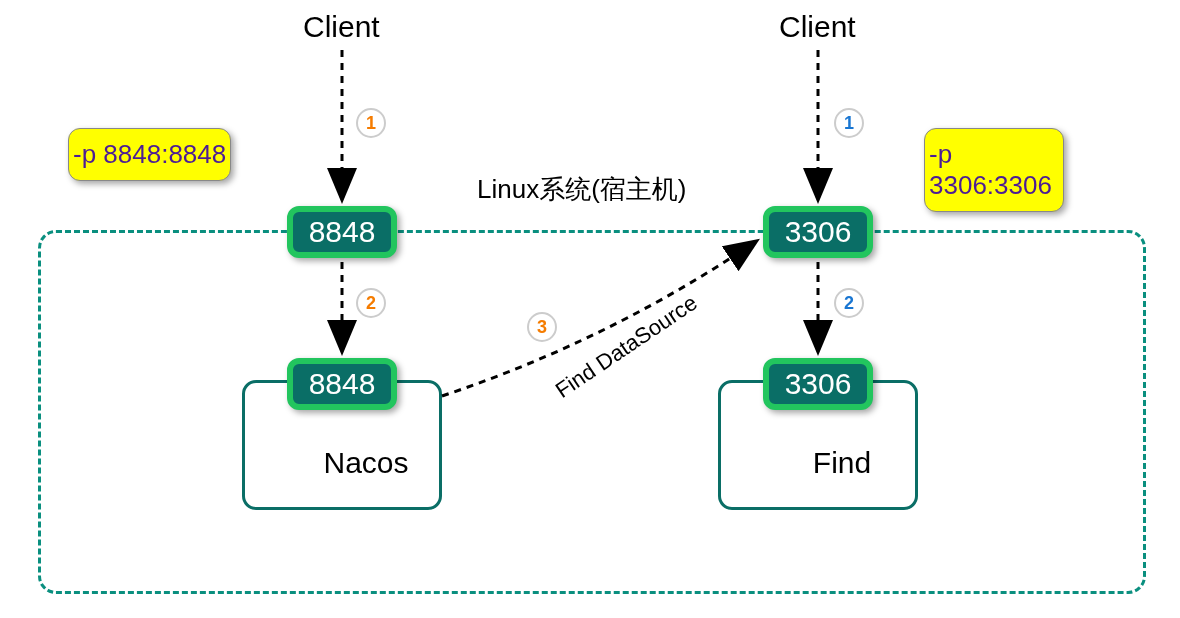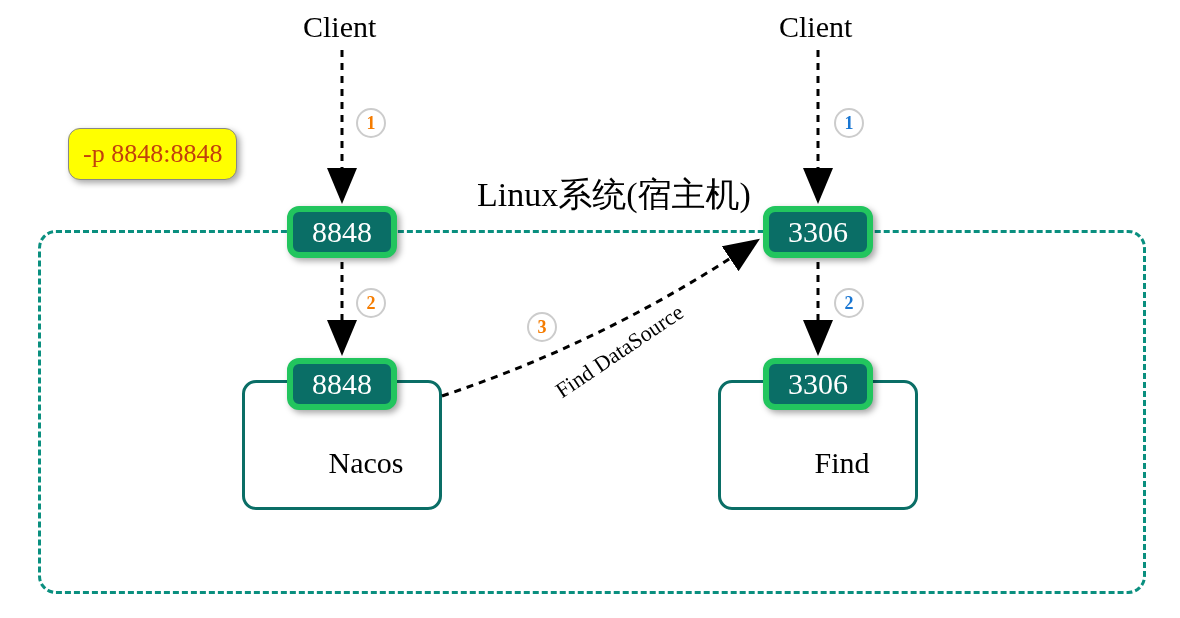--- a/index.html
+++ b/index.html
@@ -9,40 +9,39 @@
     width: 1180px;
     height: 618px;
     font-family: Arial, "Microsoft YaHei", sans-serif;
     background: #ffffff;
     position: relative;
   }
   .stage {
     position: relative;
     width: 1064px;
     height: 618px;
-    font-family: Liberation Serif, serif;
   }
   .client-label {
     position: absolute;
     font-size: 30px;
     color: #000;
   }
   .pill {
     position: absolute;
     background: #ffff00;
     border: 1px solid #888;
     border-radius: 12px;
-    padding: 10px 14px;
+    padding: 10px 4px;
     font-size: 26px;
-    color: #c2410c;
+    color: #4c1d95;
     box-shadow: 3px 3px 6px rgba(0,0,0,0.35);
   }
   .system-label {
     position: absolute;
-    font-size: 34px;
+    font-size: 26px;
     color: #000;
   }
   .host-box {
     position: absolute;
     border: 3px dashed #0a8f7f;
     border-radius: 18px;
     background: transparent;
   }
   .port-box {
     position: absolute;
@@ -105,20 +104,21 @@
 </style>
 </head>
 <body>
 
 <div class="stage">
 
   <div class="client-label" style="left:303px; top:10px;">Client</div>
   <div class="client-label" style="left:779px; top:10px;">Client</div>
 
   <div class="pill" style="left:68px; top:128px;">-p 8848:8848</div>
+  <div class="pill" style="left:924px; top:128px;">-p 3306:3306</div>
 
   <div class="system-label" style="left:477px; top:172px;">Linux系统(宿主机)</div>
 
   <div class="host-box" style="left:38px; top:230px; width:1108px; height:364px;"></div>
 
   <div class="port-box" style="left:287px; top:206px; width:110px; height:52px;">8848</div>
   <div class="port-box" style="left:763px; top:206px; width:110px; height:52px;">3306</div>
 
   <div class="container-box" style="left:242px; top:380px; width:200px; height:130px;"></div>
   <div class="container-box" style="left:718px; top:380px; width:200px; height:130px;"></div>

